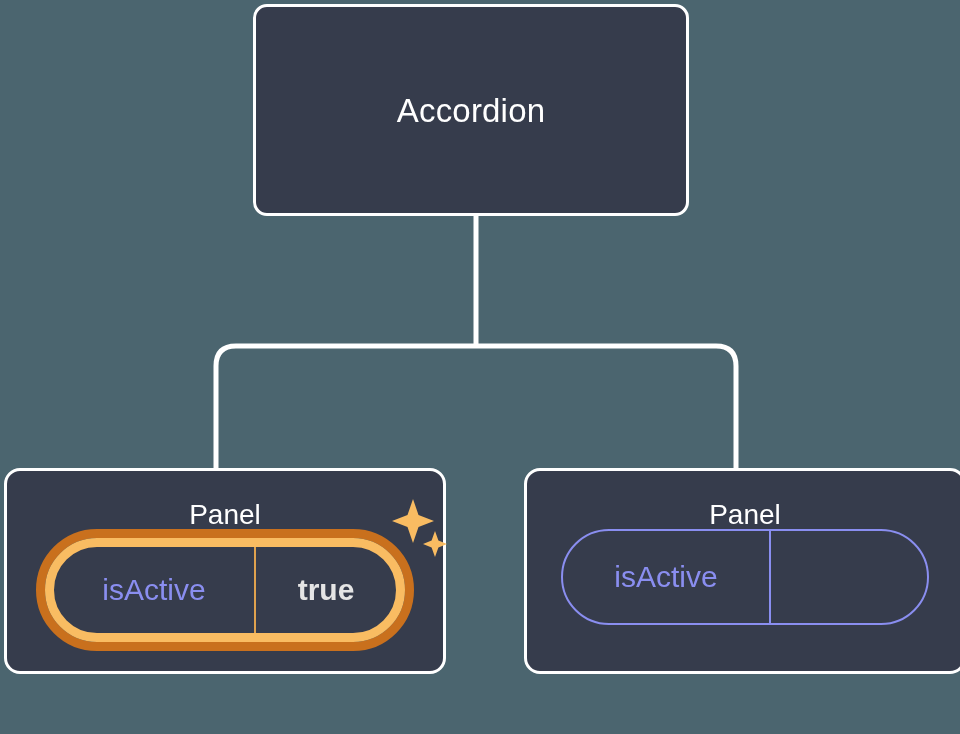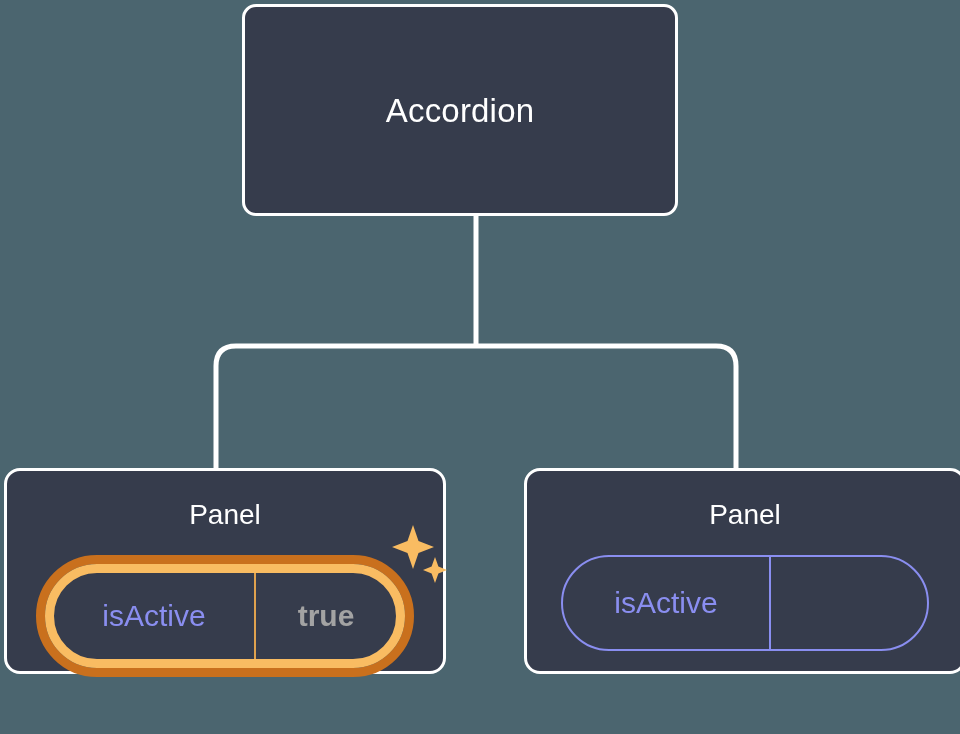--- a/index.html
+++ b/index.html
@@ -40,21 +40,21 @@
     box-sizing: border-box;
     background: #363c4c;
     border: 3px solid #ffffff;
     border-radius: 14px;
     display: flex;
     flex-direction: column;
     align-items: center;
   }
 
   .node-root {
-    left: 242px;
+    left: 253px;
     top: 4px;
     width: 436px;
     height: 212px;
     justify-content: center;
   }
 
   .node-title {
     color: #ffffff;
     font-size: 33px;
     font-weight: 400;
@@ -80,21 +80,20 @@
     font-size: 28px;
     font-weight: 400;
     line-height: 1;
     text-align: center;
     white-space: nowrap;
   }
 
   
   .pill-wrap {
     position: relative;
-    margin-top: 26px;
     display: flex;
     justify-content: center;
     width: 100%;
   }
 
   .pill {
     box-sizing: border-box;
     display: flex;
     align-items: stretch;
     border-radius: 999px;
@@ -138,21 +137,21 @@
     display: flex;
     align-items: stretch;
     border-radius: 999px;
     overflow: hidden;
   }
   .pill.highlight .pill-key {
     color: #8a8ef0;
     font-weight: 400;
   }
   .pill.highlight .pill-val {
-    color: #a3a3a3;
+    color: #e5e5e5;
     font-weight: 700;
   }
   .pill.highlight .pill-div {
     background: #e0a24e;
     width: 2px;
   }
 
   .pill-key, .pill-val {
     display: flex;
     align-items: center;

